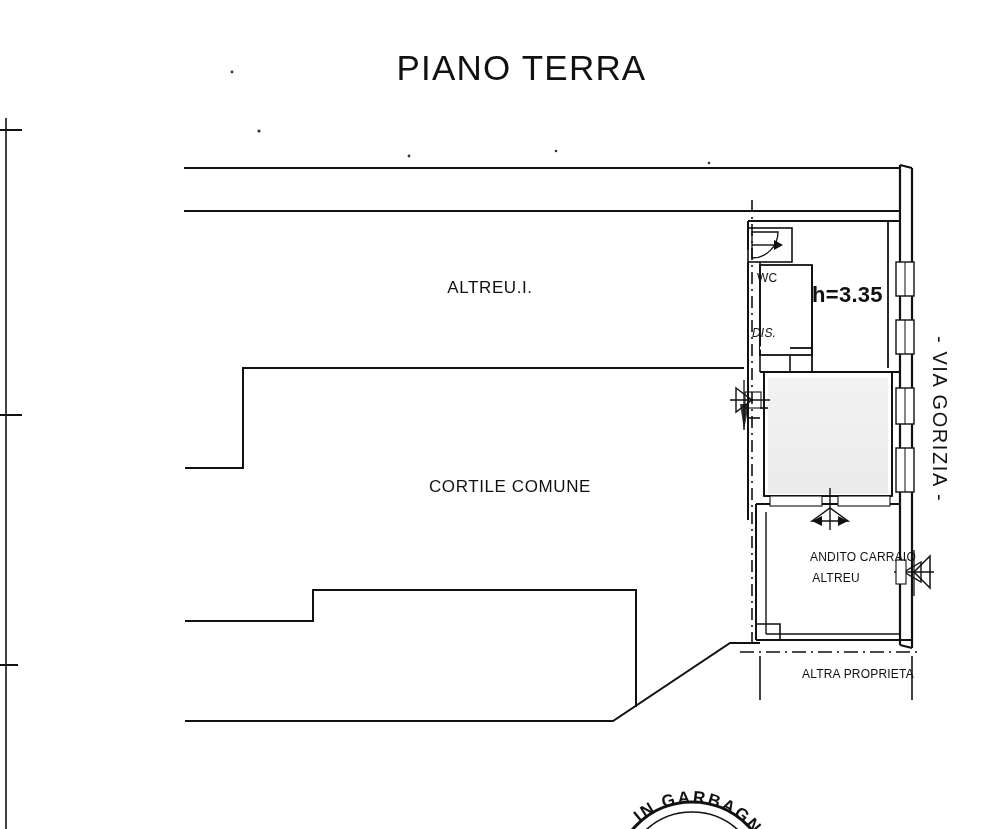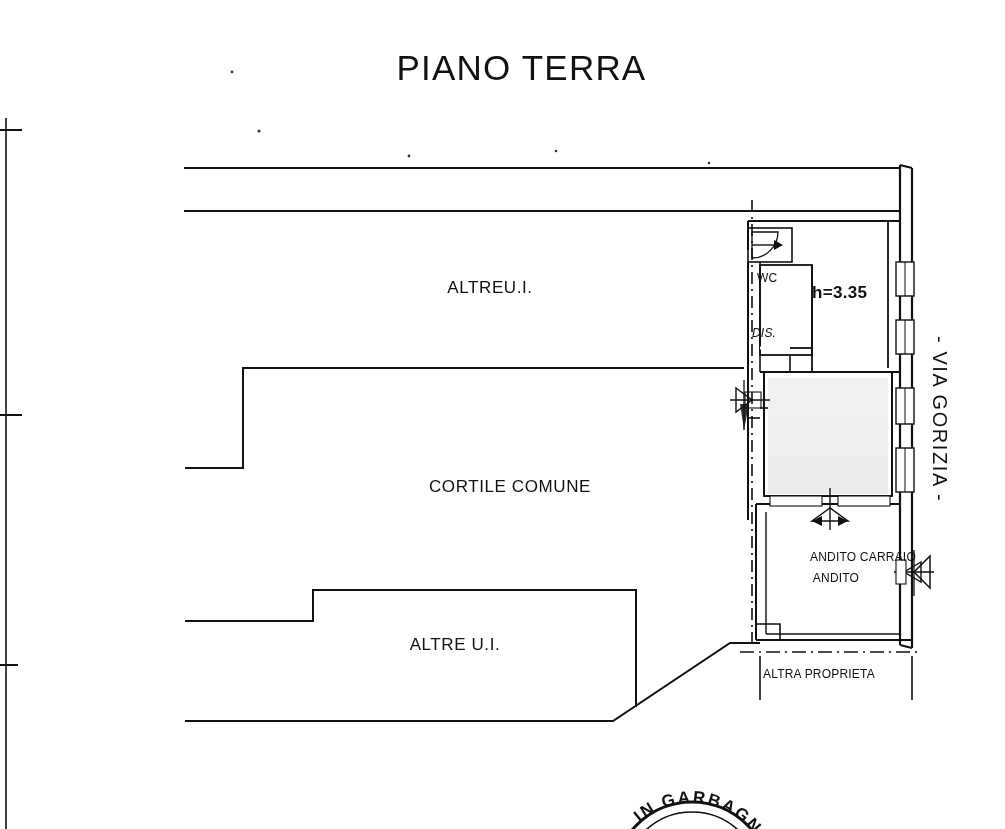--- a/index.html
+++ b/index.html
@@ -37,21 +37,21 @@
     letter-spacing: 1.2px;
   }
   .room-label {
     font-size: 17px;
     letter-spacing: 0.6px;
   }
   .small-label {
     font-size: 12px;
   }
   .height-label {
-    font-size: 17px;
+    font-size: 22px;
     font-weight: bold;
     letter-spacing: 0.3px;
   }
   .vertical-street {
     font-size: 20px;
     letter-spacing: 1.6px;
     transform-origin: left top;
     transform: rotate(90deg);
   }
   .centered {
@@ -226,29 +226,28 @@
       </text>
     </g>
   </svg>
 
   <div class="txt title centered" style="left:0; top:50px; width:1005px;margin-left:19px;">PIANO TERRA</div>
 
   <div class="txt room-label centered" style="left:380px; top:279px; width:220px;">ALTREU.I.</div>
 
   <div class="txt room-label centered" style="left:400px; top:478px; width:220px;">CORTILE COMUNE</div>
 
-  <div class="txt room-label centered" style="left:345px; top:636px; width:220px;">ALTRE U.I.</div>
 
   <div class="txt small-label" style="left:757px; top:272px;">WC</div>
 
   <div class="txt small-label" style="left:752px; top:327px;font-style:italic;">DIS.</div>
 
   <div class="txt height-label" style="left:812px; top:284px;">h=3.35</div>
 
   <div class="txt small-label" style="left:762px; top:551px;margin-left:48px;">ANDITO CARRAIO</div>
 
-  <div class="txt small-label centered" style="left:762px; top:572px; width:148px;">ANDITO</div>
-
-  <div class="txt small-label" style="left:763px; top:668px;">ALTRA PROPRIETA</div>
+  <div class="txt small-label centered" style="left:762px; top:572px; width:148px;">ALTREU</div>
+
+  <div class="txt small-label" style="left:802px; top:668px;">ALTRA PROPRIETA</div>
 
   <div class="txt vertical-street" style="left:950px; top:336px;">- VIA GORIZIA -</div>
 
 </div>
 
 </body></html>

